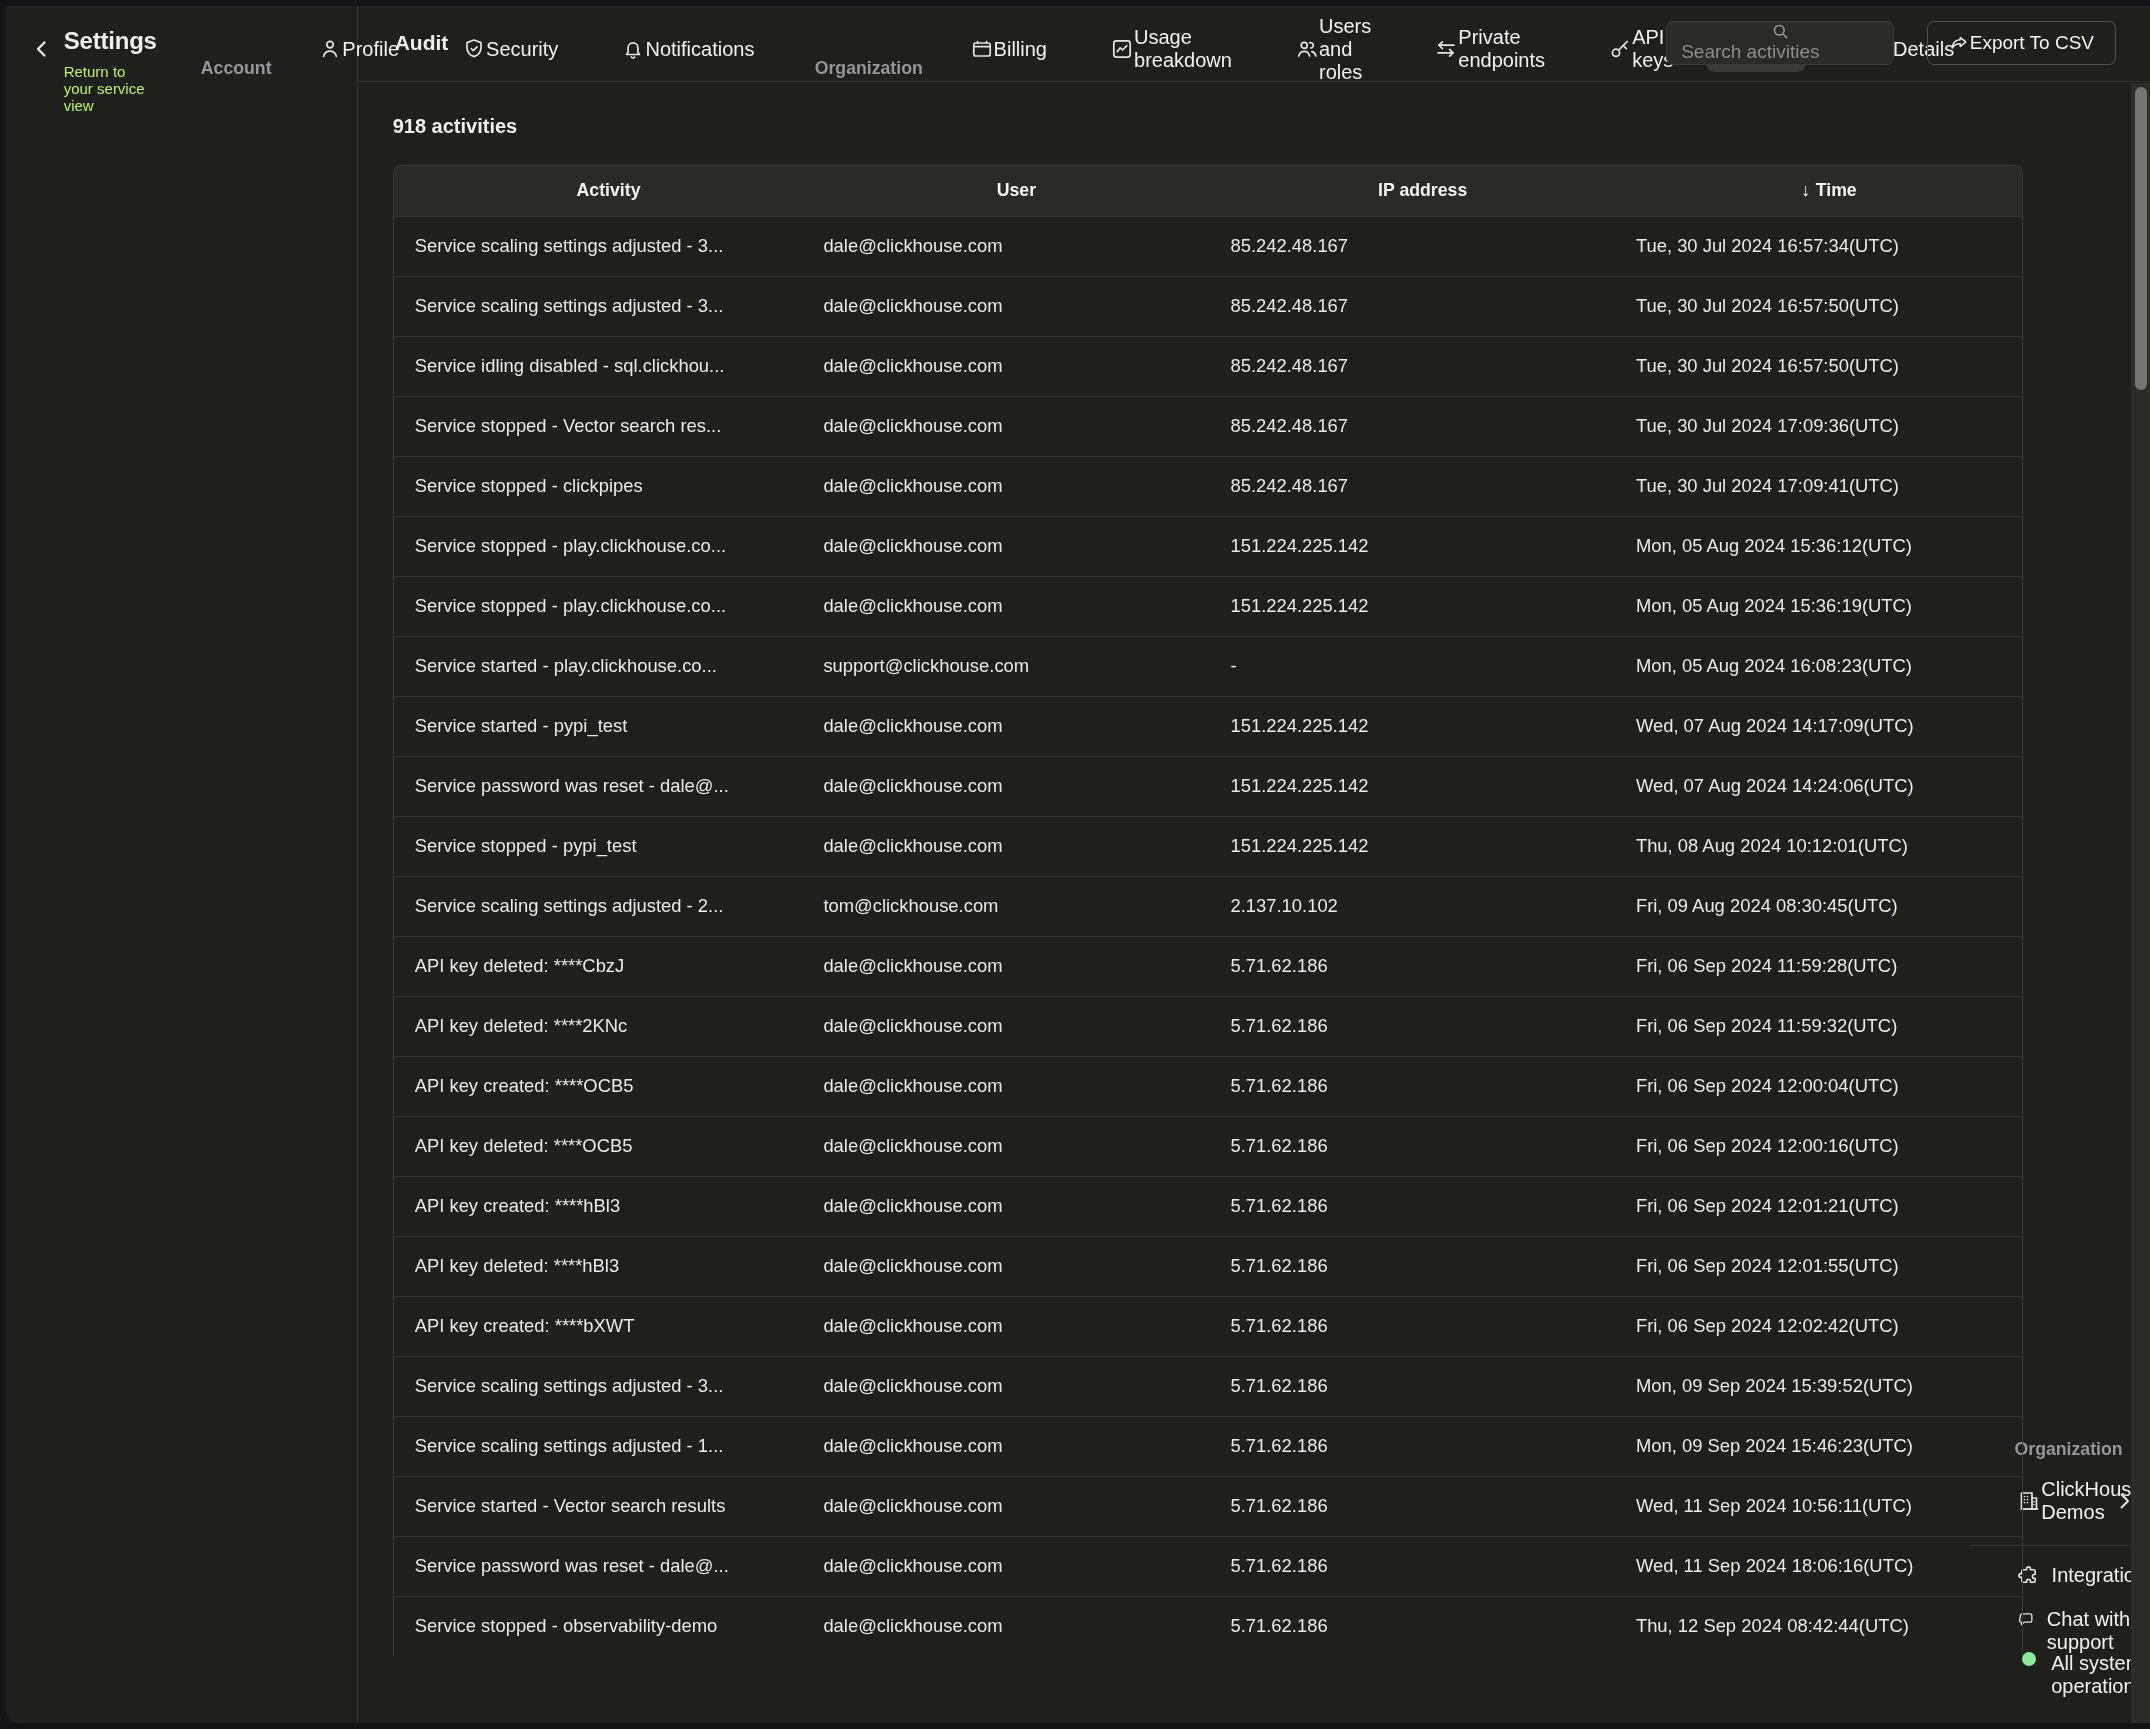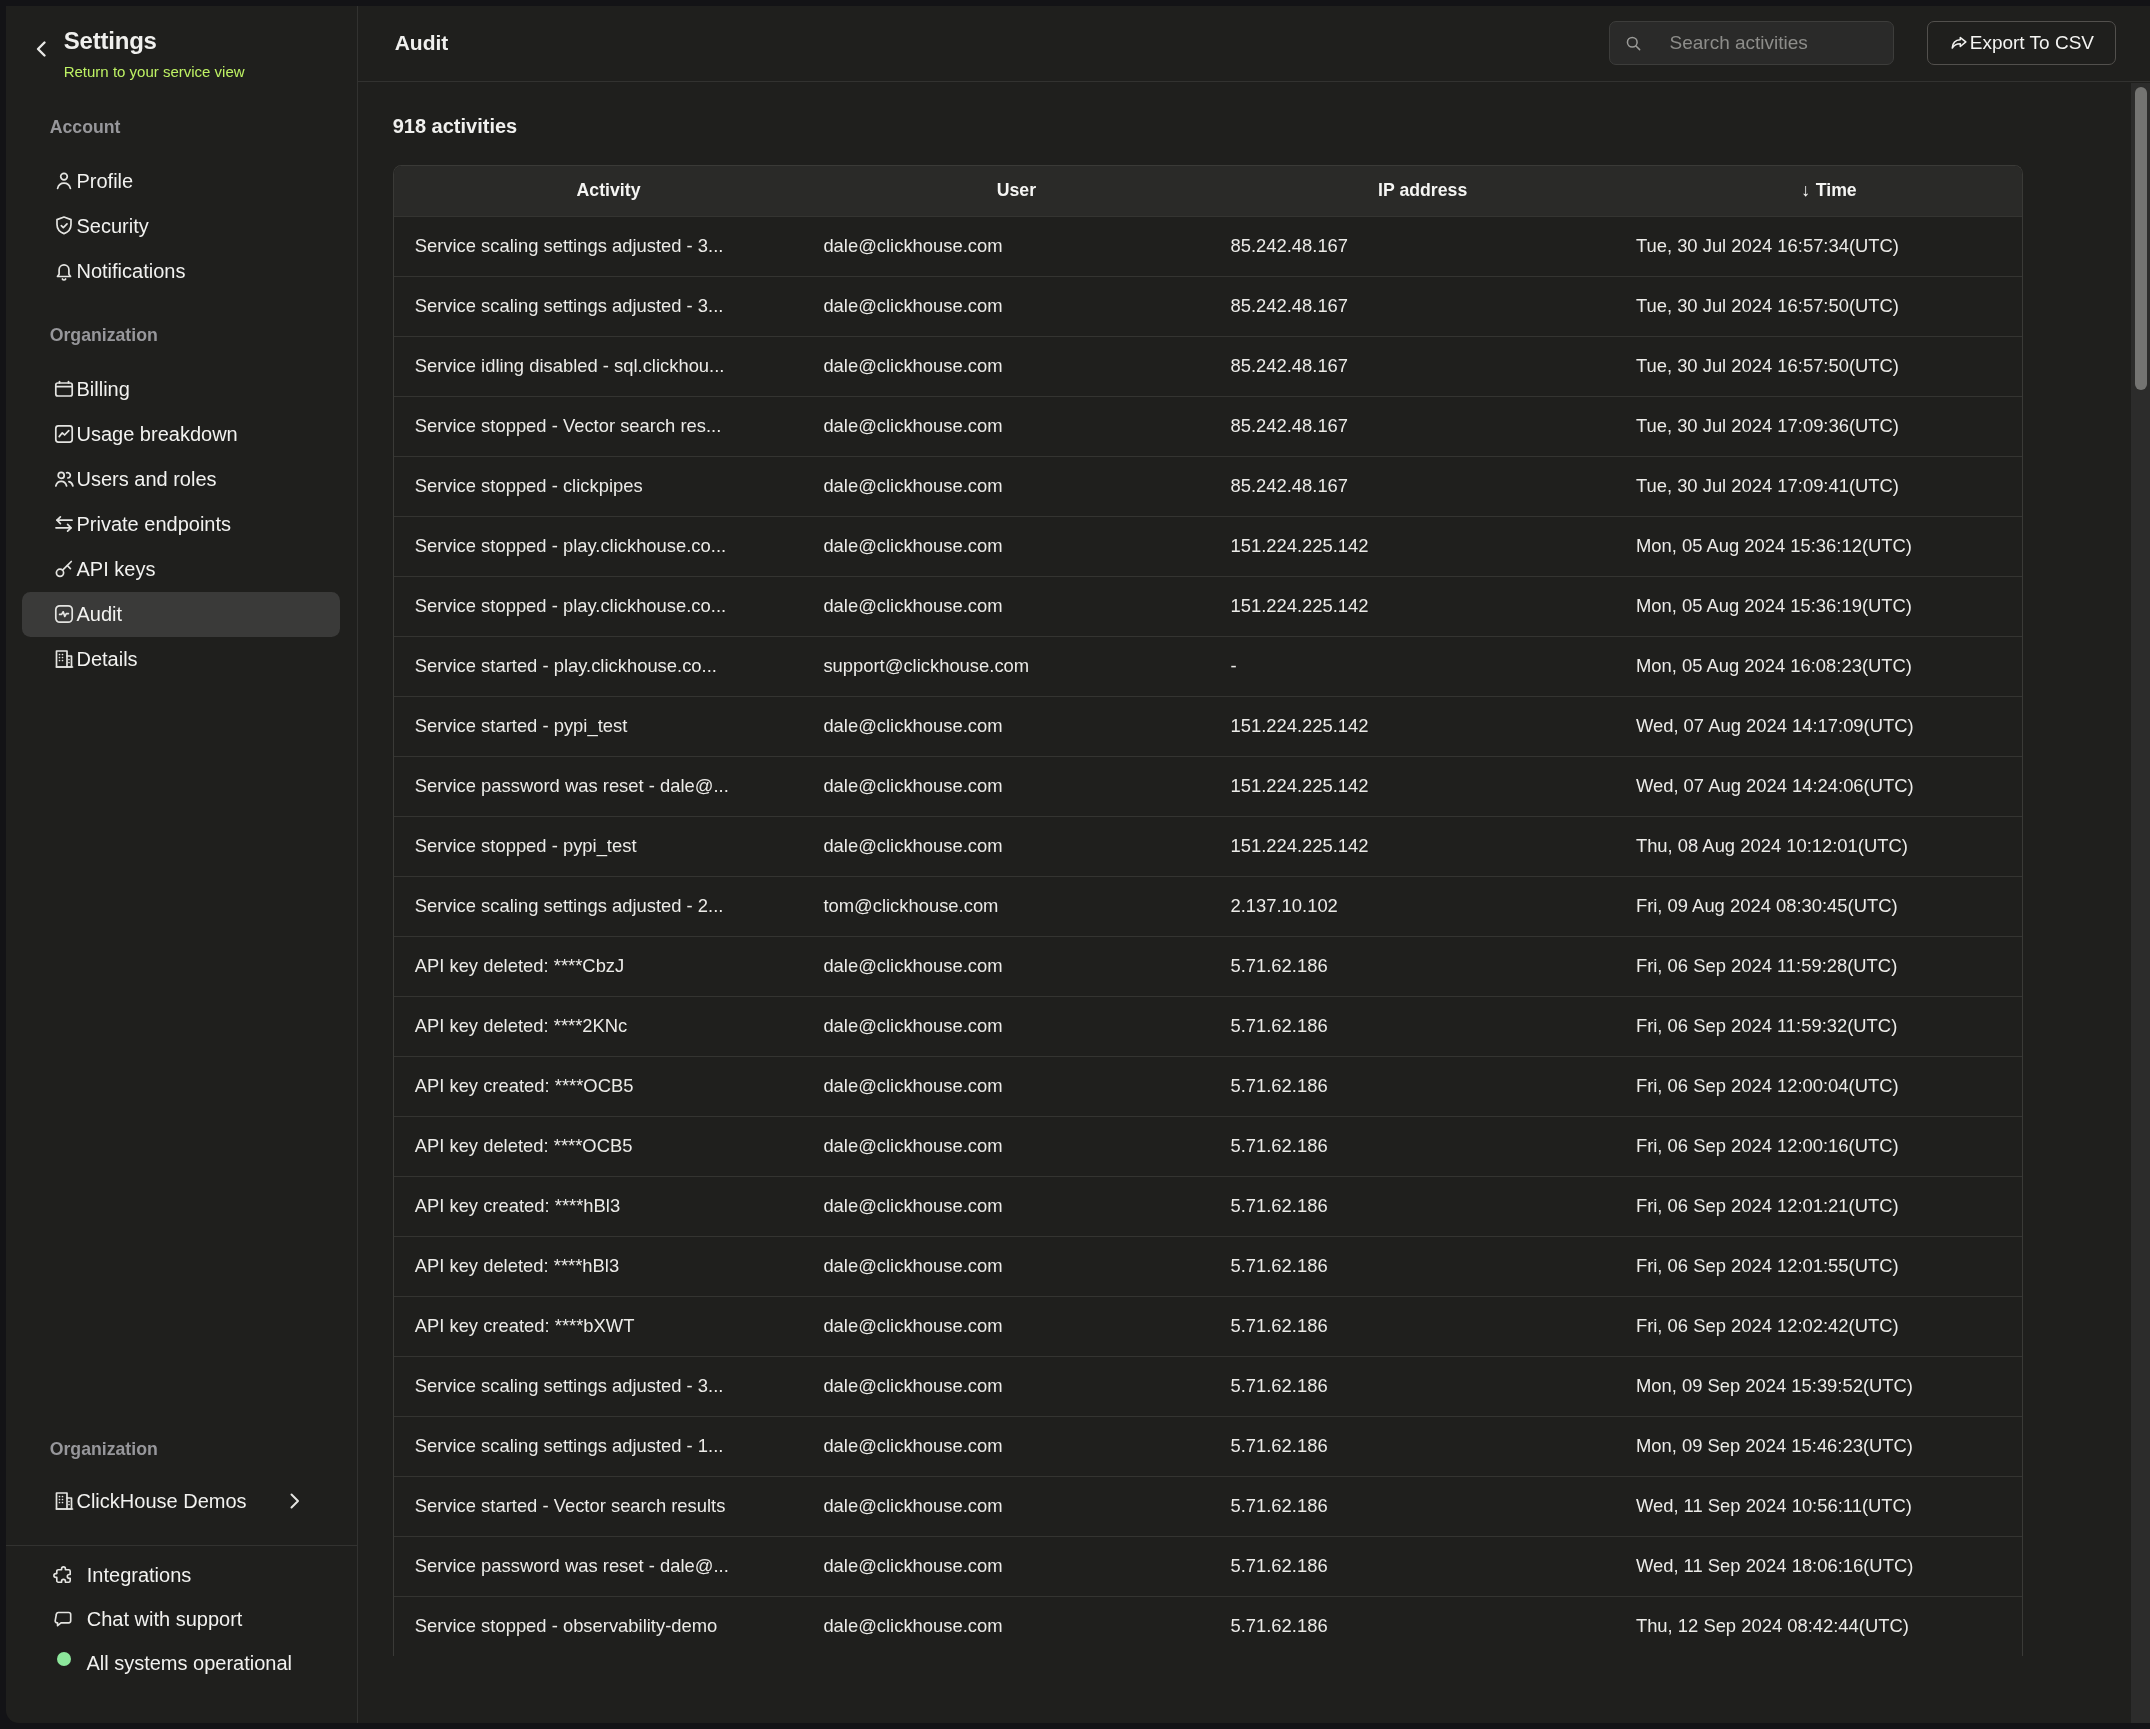--- a/index.html
+++ b/index.html
@@ -15,21 +15,21 @@
     position:absolute; left:5.7px; top:5.7px; right:0; bottom:7px;
     background:#1f1f1d;
     border-bottom-left-radius:12.8px;
     display:flex;
     overflow:hidden;
   }
   
   .sidebar {
     width:352px; flex:none;
     border-right:1.4px solid #323230;
-    display:flex; flex-direction:column;
+    display:flex; flex-direction:row;
     padding-top:21px;
     position:relative;
   }
   .sb-header { position:relative; padding-left:58px; margin-bottom:5.7px; }
   .back-btn {
     position:absolute; left:24px; top:11.3px;
     width:24px; height:24px;
     display:flex; align-items:center; justify-content:center;
     cursor:pointer; color:#e8e8e6;
   }
@@ -67,24 +67,25 @@
   .main { flex:1; display:flex; flex-direction:column; position:relative; min-width:0; }
   .main-header {
     height:76px; flex:none;
     border-bottom:1.4px solid #323230;
     display:flex; align-items:center;
     padding:0 35px 0 37px;
   }
   .main-title { font-size:21px; font-weight:600; }
   .header-spacer { flex:1; }
   .search-box {
-    width:285px; height:44px;
+    width:228px; height:44px;
     background:#2a2a29; border:1.4px solid #3d3d3b; border-radius:7px;
-    display:flex; align-items:center; padding:0 14px; gap:27px;
+    display:flex; align-items:center; padding:0 14px; gap:0;
     margin-right:33px;
+    flex-direction:column;
   }
   .search-box .icn { width:18.4px; height:18.4px; color:#9b9b98; flex:none; }
   .search-box input {
     background:transparent; border:none; outline:none;
     font-family:"Liberation Sans", sans-serif;
     font-size:19px; color:#e8e8e6; width:100%;
   }
   .search-box input::placeholder { color:#8d8d8a; }
   .export-btn {
     height:44px; border:1.4px solid #52504d; border-radius:7px;

